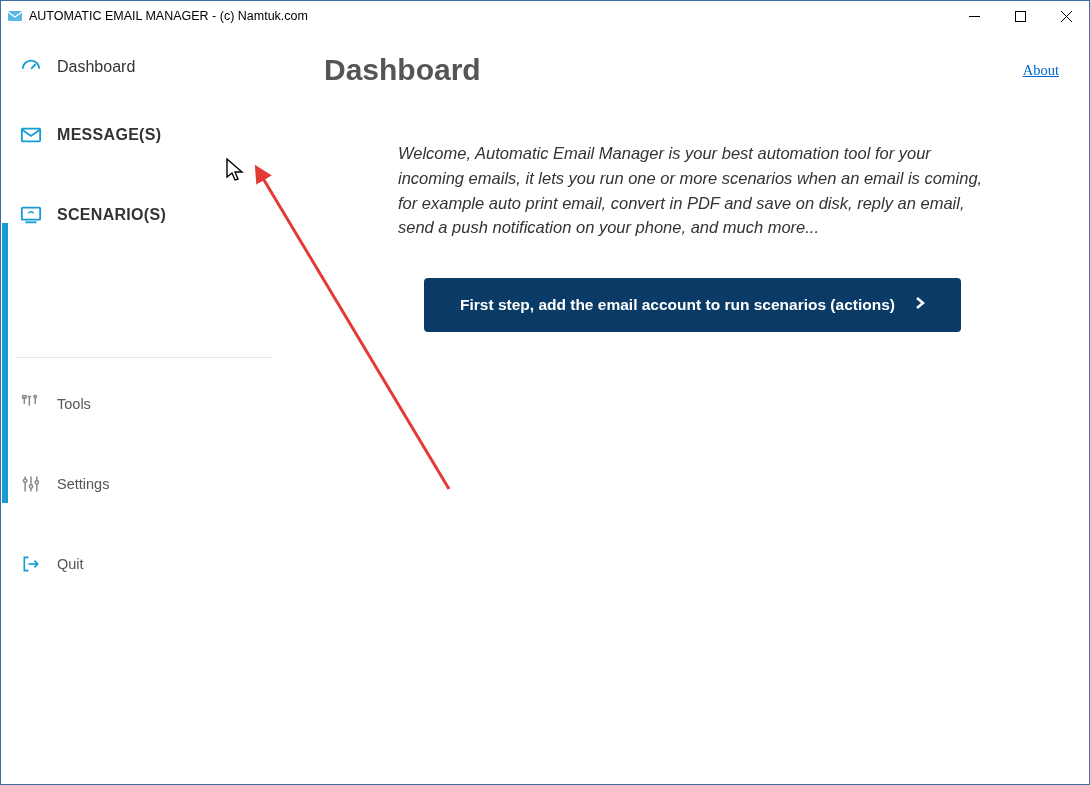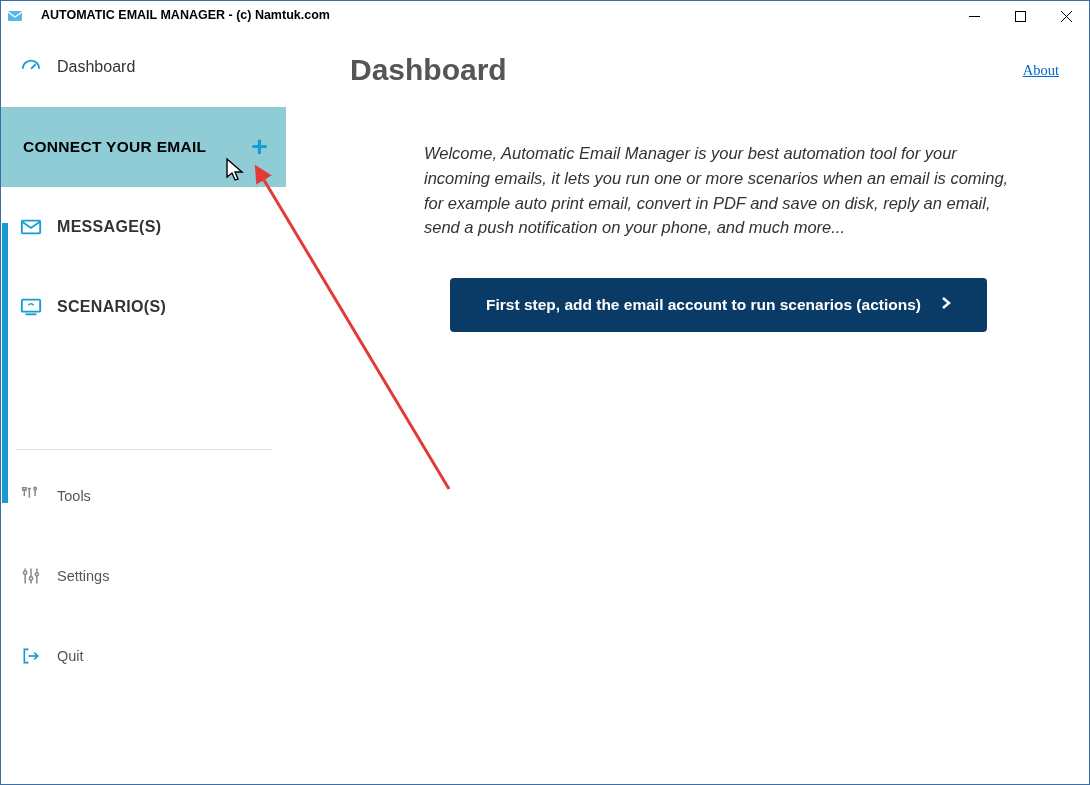--- a/index.html
+++ b/index.html
@@ -24,44 +24,42 @@
     display: flex;
     align-items: center;
     justify-content: space-between;
     padding-left: 6px;
     font-size: 12.5px;
     color: #000;
     background: #fff;
   }
   .titlebar-left {
     display: flex;
-    align-items: flex-start;
-    gap: 18px;
-    font-weight: bold;
+    align-items: center;
+    gap: 6px;
   }
   .titlebar-icon svg { display:block; }
   .win-controls {
     display: flex;
     height: 100%;
   }
   .win-btn {
     width: 46px;
     height: 30px;
     display:flex;
     align-items:center;
     justify-content:center;
     cursor: default;
   }
   .win-btn svg { display:block; }
   
   .body {
     flex: 1;
     display: flex;
     min-height: 0;
-    gap: 26px;
   }
   .sidebar {
     width: 285px;
     background: #fff;
     display:flex;
     flex-direction: column;
     padding-top: 8px;
   }
   .sb-item {
     display:flex;
@@ -222,24 +220,20 @@
       <div class="sb-item" style="height:56px;">
         <span class="sb-icon">
           <svg width="22" height="22" viewBox="0 0 24 24" fill="none" stroke="#169bd5" stroke-width="2">
             <path d="M3 14 A9 9 0 0 1 21 14"></path>
               <line x1="12" y1="14" x2="17" y2="9"></line>
           </svg>
         </span>
         <span>Dashboard</span>
       </div>
 
-      <div class="sb-item tall active" style="margin-top:12px; padding-left:22px;">
-        <span>CONNECT YOUR EMAIL</span>
-        <span class="plus">+</span>
-      </div>
 
       <div class="sb-item tall major">
         <span class="sb-icon">
           <svg width="22" height="22" viewBox="0 0 24 24" fill="none" stroke="#169bd5" stroke-width="2">
             <rect x="2" y="5" width="20" height="14" rx="1"></rect>
               <path d="M2 6 L12 13 L22 6"></path>
           </svg>
         </span>
         <span>MESSAGE(S)</span>
       </div>

